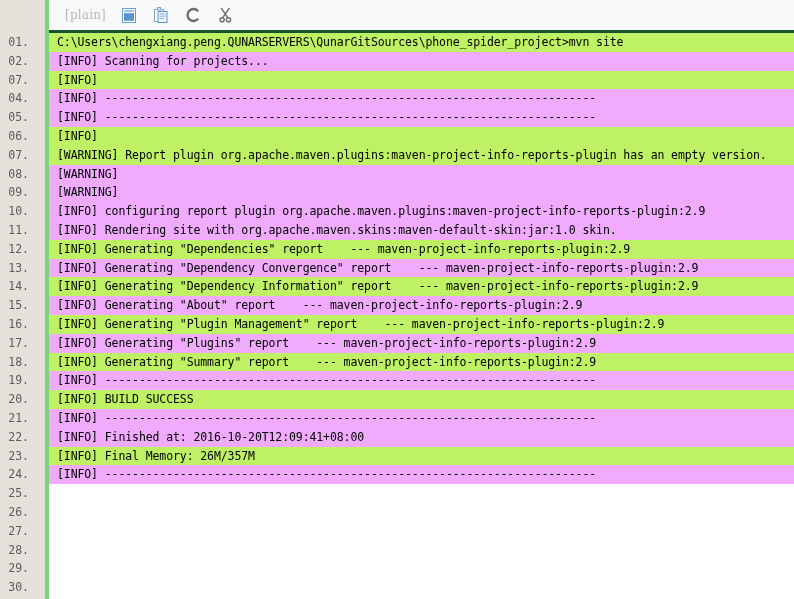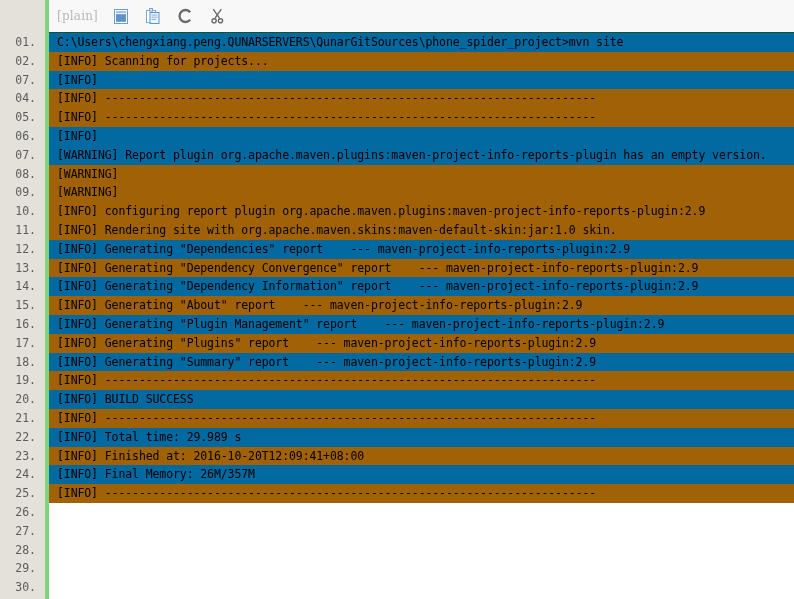--- a/index.html
+++ b/index.html
@@ -32,21 +32,21 @@
     background: #e4e1da;
     box-sizing: border-box;
   }
   .gutter-toolbar-pad {
     height: 33px;
   }
   .lineno {
     height: 18.8px;
     line-height: 18.8px;
     text-align: right;
-    padding-right: 9px;
+    padding-right: 16px;
     box-sizing: border-box;
     font-family: "DejaVu Sans Mono", monospace;
     font-size: 11.5px;
     color: #5c5c5c;
     letter-spacing: 0px;
     white-space: pre;
   }
 
   
   .green-bar {
@@ -67,23 +67,23 @@
     height: 599px;
     background: #ffffff;
     overflow: hidden;
   }
 
   .toolbar {
     height: 33px;
     background: #f8f8f8;
     display: flex;
     align-items: center;
-    padding-left: 8px;
-    box-sizing: border-box;
-    border-bottom: 1px solid #14532d;
+    padding-left: 16px;
+    box-sizing: border-box;
+    border-bottom: 3px solid #14532d;
   }
   .toolbar-label {
     font-family: "DejaVu Serif", serif;
     font-size: 12px;
     color: #b9b9b9;
     margin-right: 12px;
     letter-spacing: 0.2px;
     white-space: nowrap;
   }
   .tb-icon {
@@ -106,22 +106,22 @@
     line-height: 18.8px;
     font-family: "DejaVu Sans Mono", monospace;
     font-size: 11.5px;
     color: #000000;
     white-space: pre;
     padding-left: 8px;
     box-sizing: border-box;
     overflow: hidden;
     letter-spacing: -0.1px;
   }
-  .coderow.odd  { background: #0369a1; }
-  .coderow.even { background: #a16207; }
+  .coderow.odd  { background: #bef264; }
+  .coderow.even { background: #f0abfc; }
 </style>
 </head>
 <body>
 
 <div id="viewer">
 
   <div class="gutter">
     <div class="gutter-toolbar-pad"></div>
     <div id="gutter-lines">
         <div class="lineno">01.</div>
@@ -214,19 +214,18 @@
         <div class="coderow odd">[INFO] Generating "Dependencies" report    --- maven-project-info-reports-plugin:2.9</div>
         <div class="coderow even">[INFO] Generating "Dependency Convergence" report    --- maven-project-info-reports-plugin:2.9</div>
         <div class="coderow odd">[INFO] Generating "Dependency Information" report    --- maven-project-info-reports-plugin:2.9</div>
         <div class="coderow even">[INFO] Generating "About" report    --- maven-project-info-reports-plugin:2.9</div>
         <div class="coderow odd">[INFO] Generating "Plugin Management" report    --- maven-project-info-reports-plugin:2.9</div>
         <div class="coderow even">[INFO] Generating "Plugins" report    --- maven-project-info-reports-plugin:2.9</div>
         <div class="coderow odd">[INFO] Generating "Summary" report    --- maven-project-info-reports-plugin:2.9</div>
         <div class="coderow even">[INFO] ------------------------------------------------------------------------</div>
         <div class="coderow odd">[INFO] BUILD SUCCESS</div>
         <div class="coderow even">[INFO] ------------------------------------------------------------------------</div>
-        <div class="coderow odd">[INFO] Total time: 29.989 s</div>
         <div class="coderow even">[INFO] Finished at: 2016-10-20T12:09:41+08:00</div>
         <div class="coderow odd">[INFO] Final Memory: 26M/357M</div>
         <div class="coderow even">[INFO] ------------------------------------------------------------------------</div>
       </div>
   </div>
 </div>
 
 </body></html>

